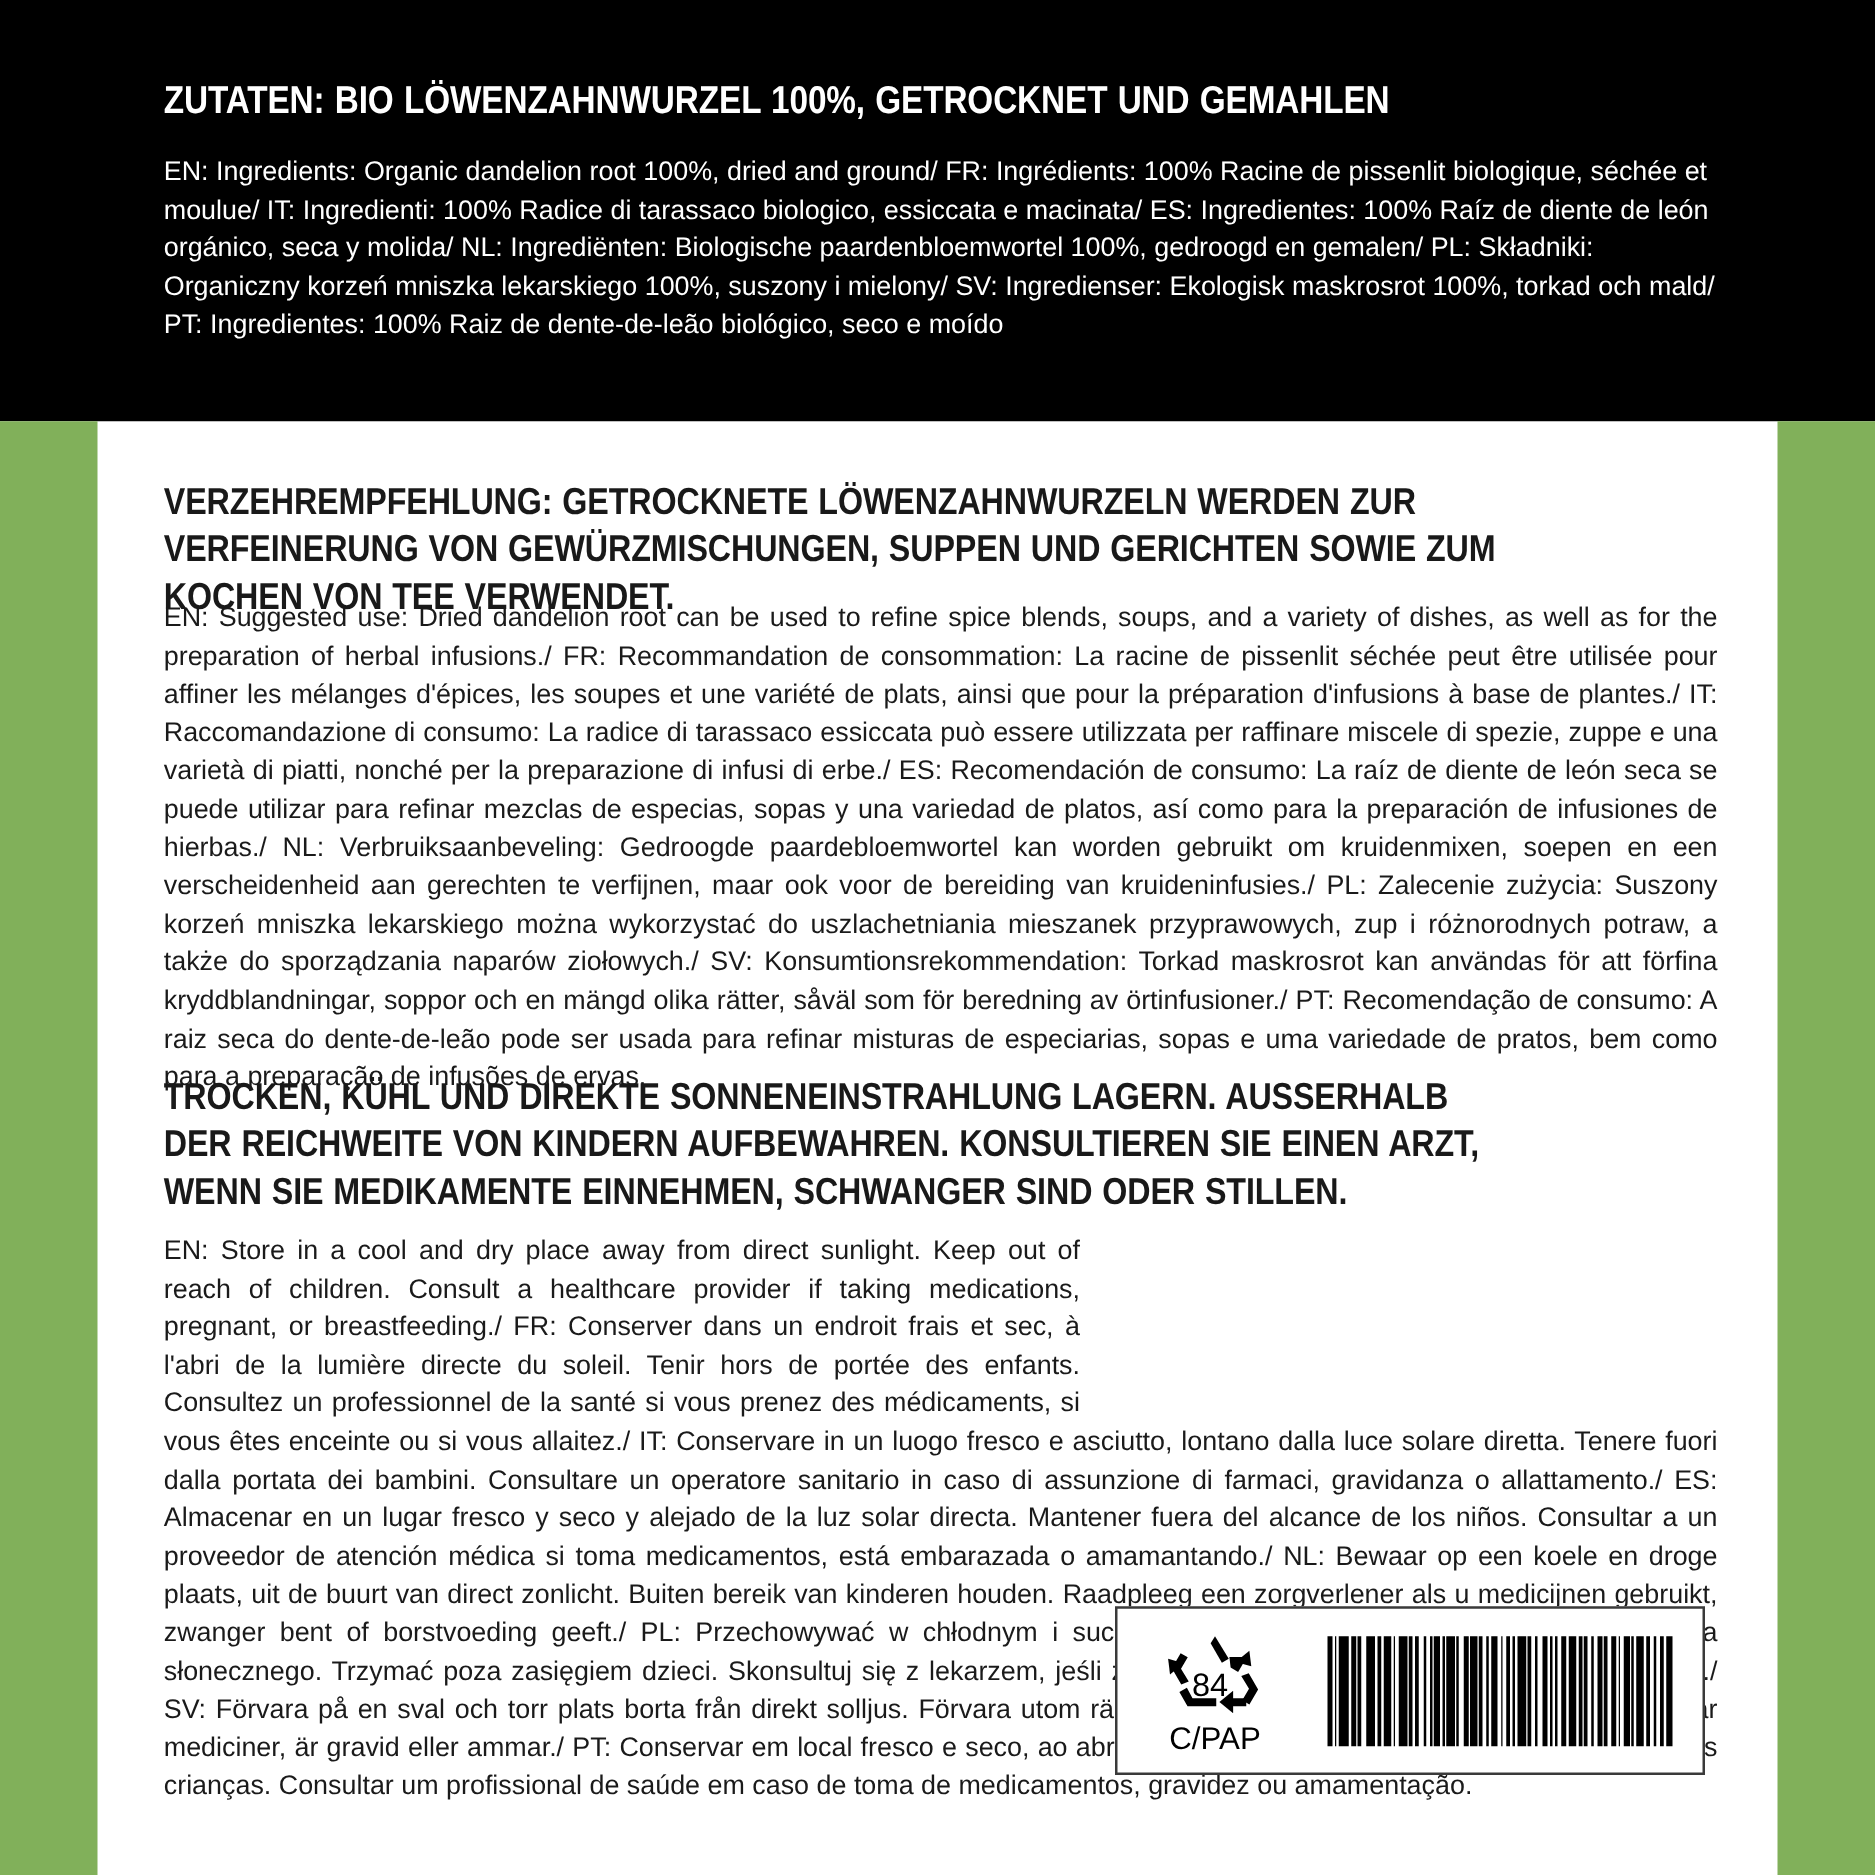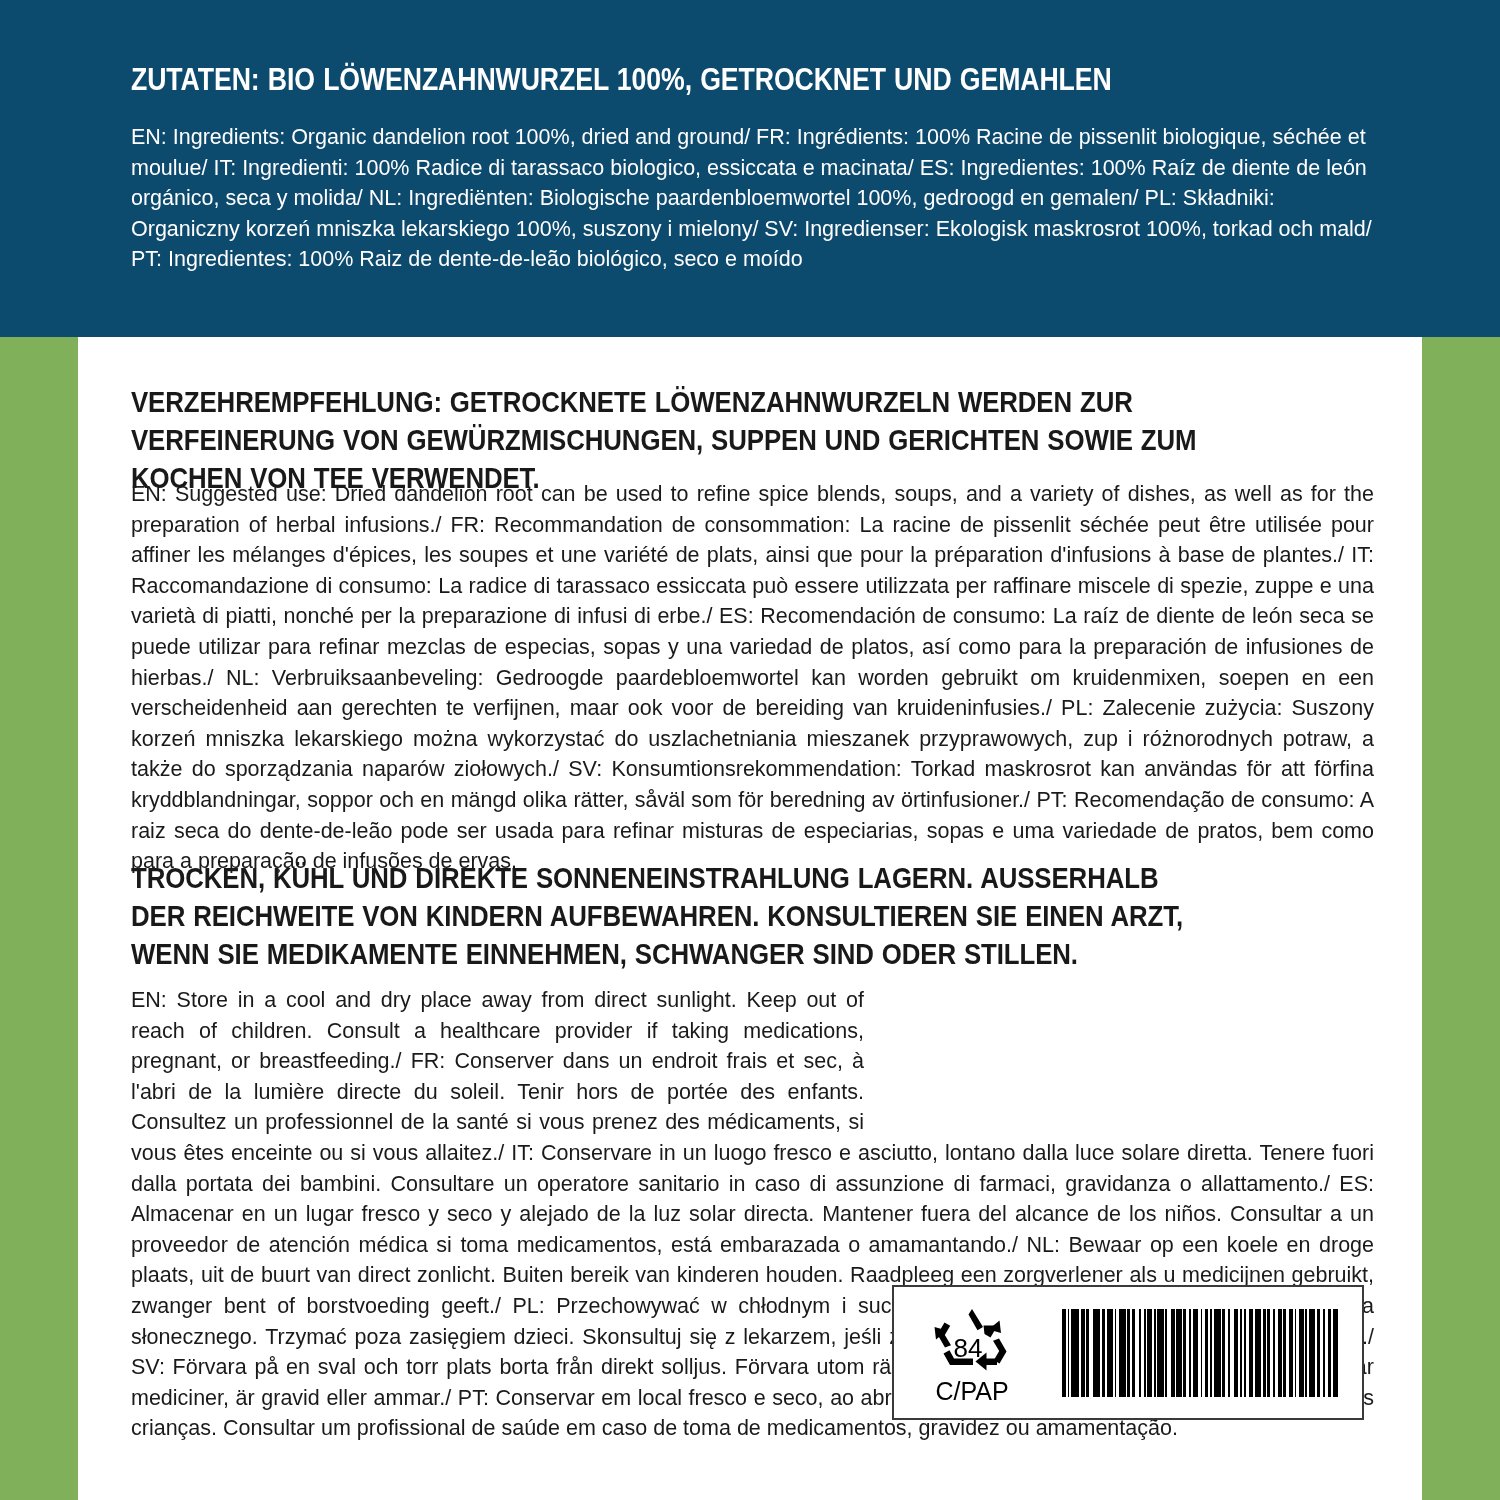--- a/index.html
+++ b/index.html
@@ -38,21 +38,21 @@
     height: 1163px;
     background: #81b05a;
   }
 
   .ingredients-band {
     position: absolute;
     left: 0;
     top: 0;
     width: 1500px;
     height: 337px;
-    background: #0c4a6e;
+    background: #000000;
     color: #ffffff;
   }
 
   .band-inner {
     position: absolute;
     left: 131px;
     top: 0;
     width: 1243px;
     height: 100%;
   }

